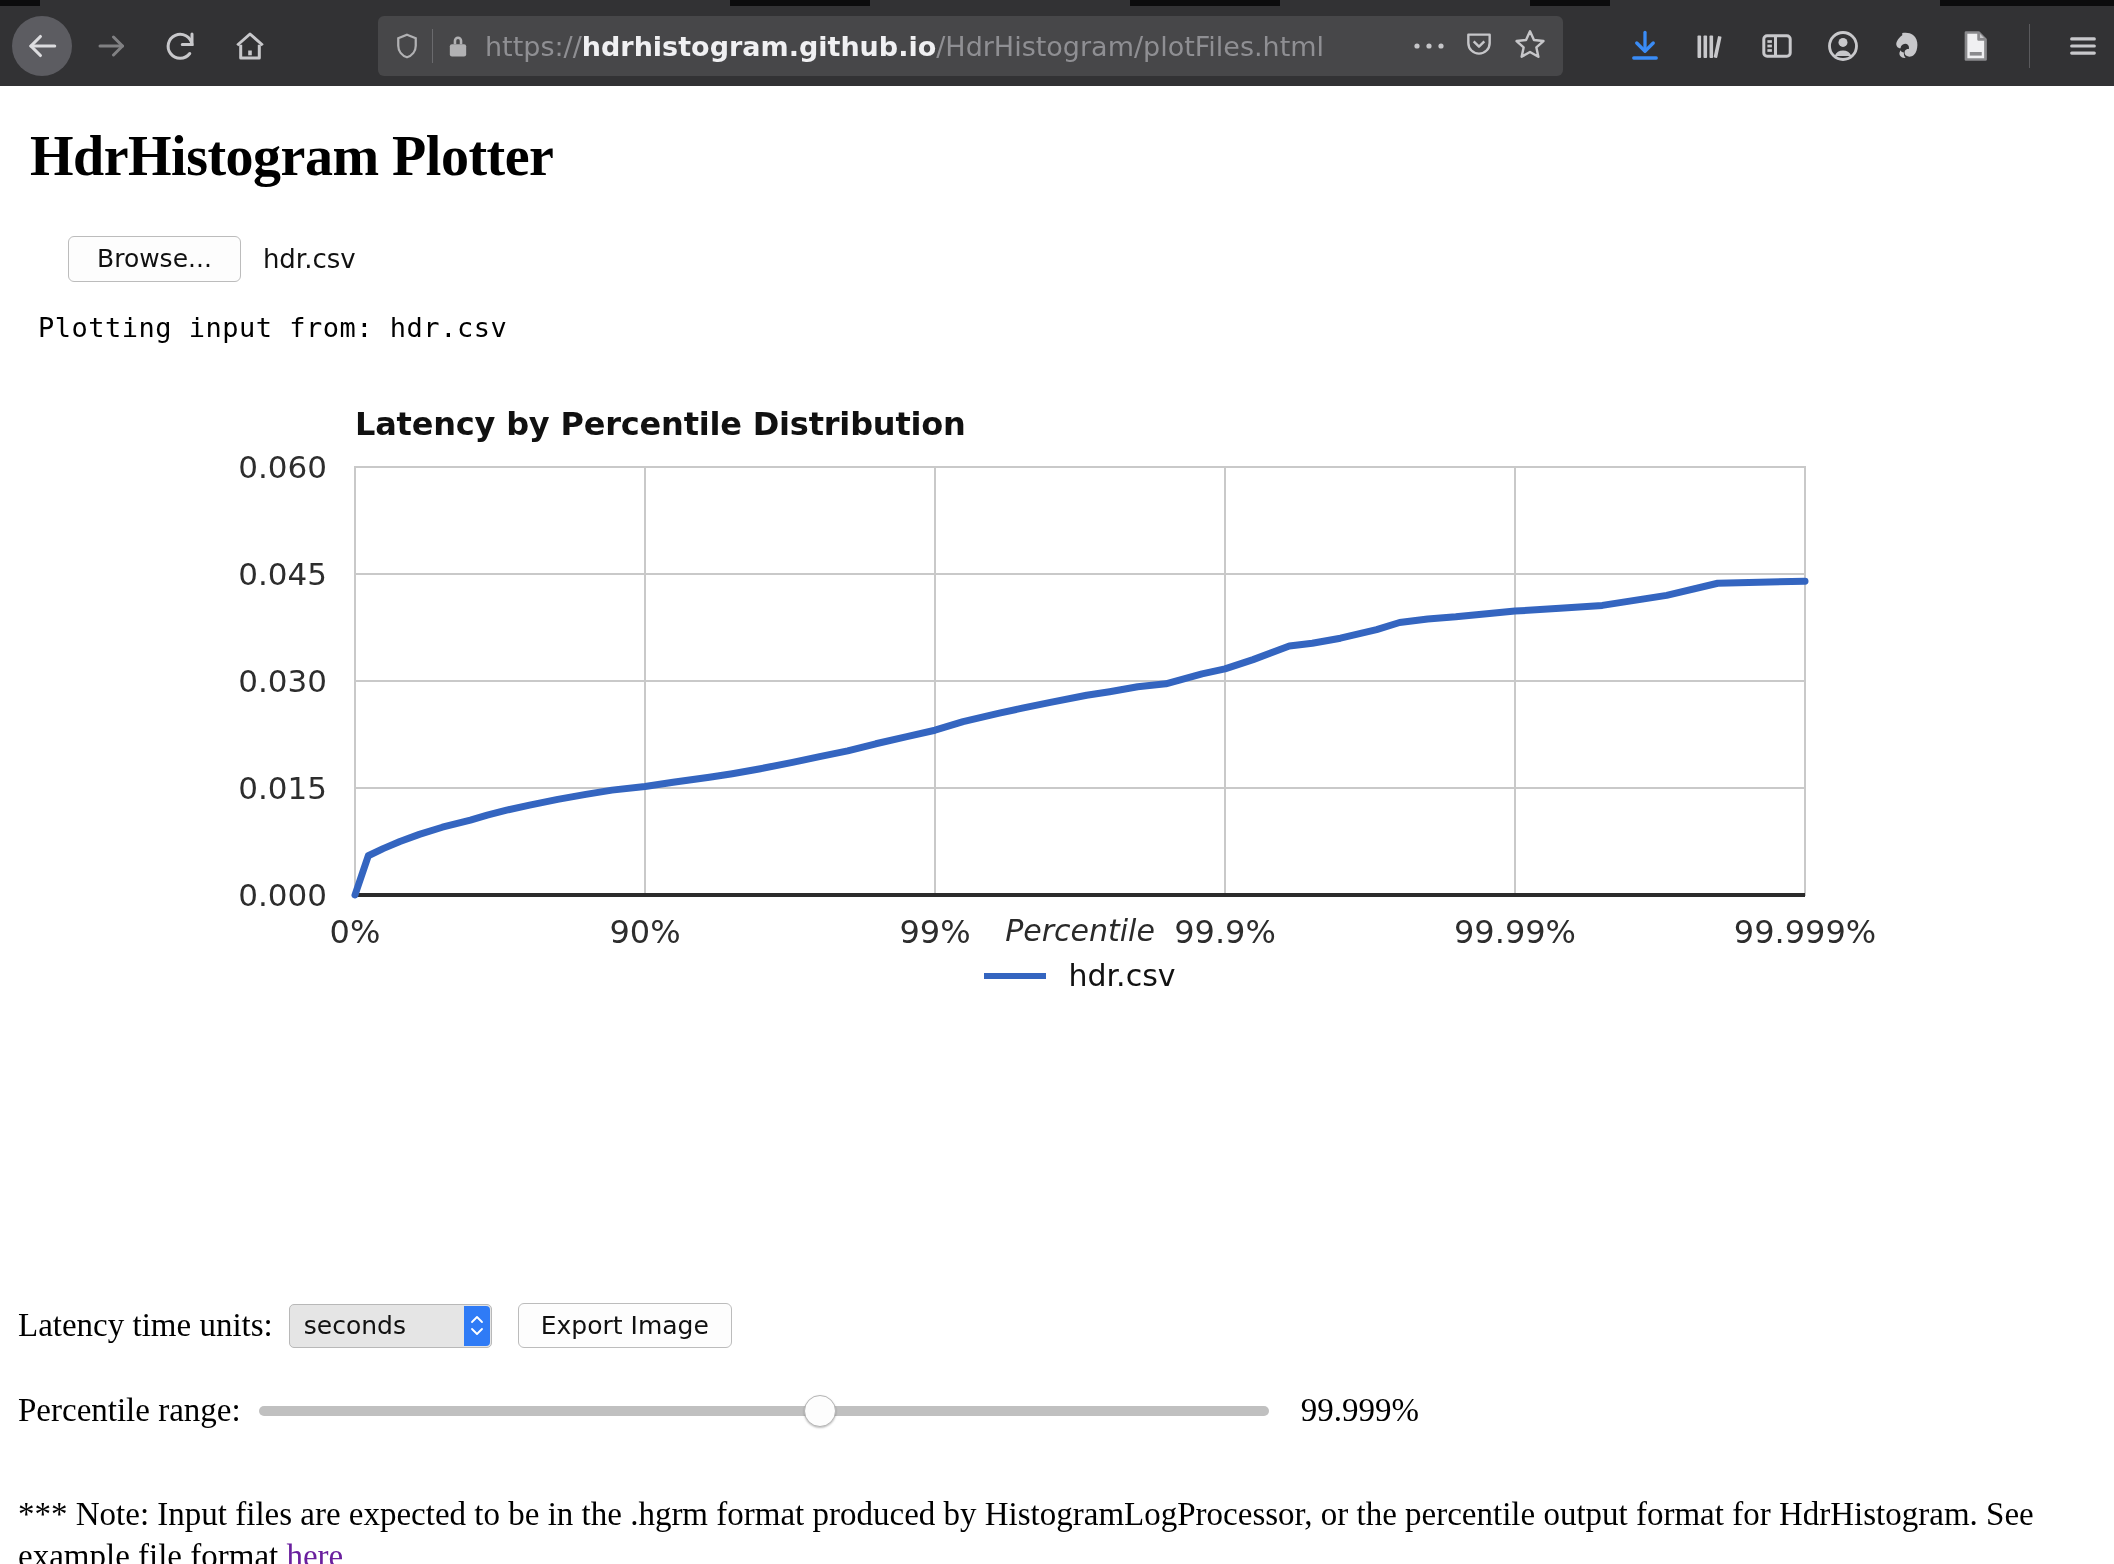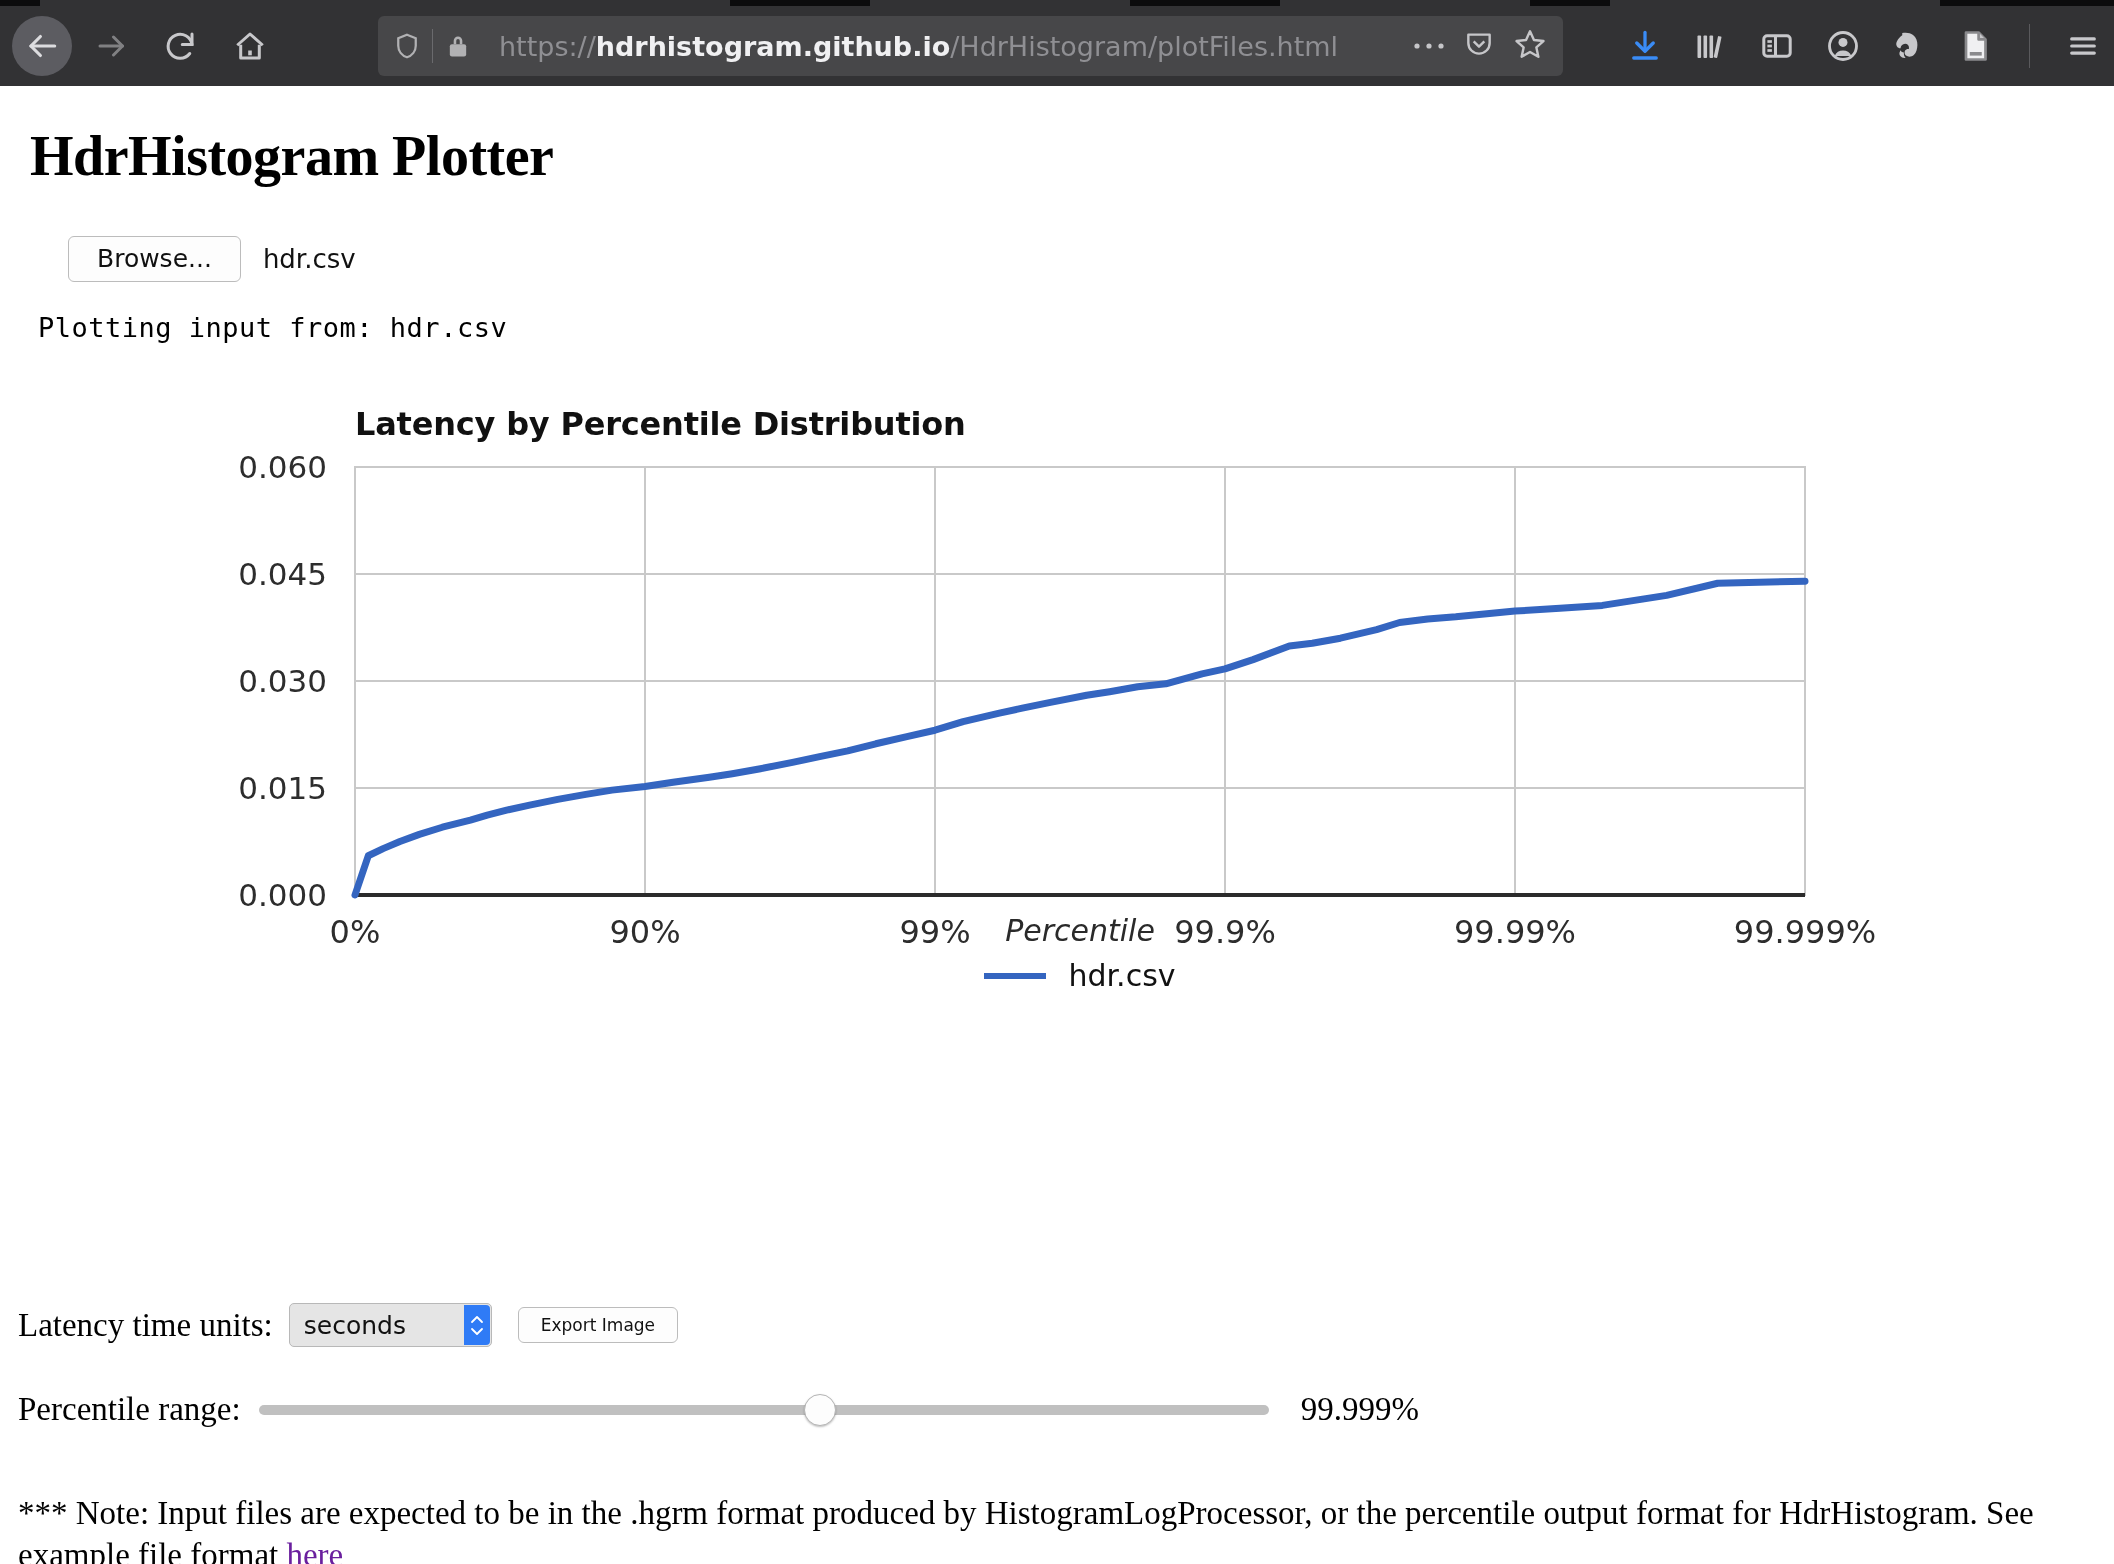--- a/index.html
+++ b/index.html
@@ -71,21 +71,21 @@
     display: flex;
     align-items: center;
     padding: 0 10px;
     box-sizing: border-box;
   }
   .shield-icon { width: 38px; display:flex; justify-content:center; color:#b1b1b3; }
   .url-divider { width:1px; height:34px; background:#6a6a6d; margin: 0 8px 0 6px; }
   .lock-icon { width: 34px; display:flex; justify-content:center; color:#b1b1b3; }
   .url-text {
     flex: 1 1 auto;
-    margin-left: 24px;
+    margin-left: 10px;
     font-family: "DejaVu Sans", sans-serif;
     font-size: 27px;
     color: #8f8f93;
     white-space: nowrap;
     overflow: hidden;
   }
   .url-text .host { color: #f0f0f2; font-weight: 700; }
   .url-actions { display:flex; align-items:center; gap: 18px; padding-right: 6px; color:#c6c6c9; }
 
   .toolbar-right {
@@ -235,21 +235,21 @@
     border-radius: 0 4px 4px 0;
     display: flex;
     flex-direction: column;
     align-items: center;
     justify-content: center;
     gap: 3px;
   }
   .select-stepper svg { display:block; }
   .export-btn {
     font-family: "DejaVu Sans", sans-serif;
-    font-size: 17px;
+    font-size: 25px;
     color: #111;
     background: #fdfdfd;
     border: 1px solid #bcbcbc;
     border-radius: 6px;
     padding: 7px 22px;
     margin-left: 10px;
     cursor: default;
   }
   .controls-range {
     display: flex;

